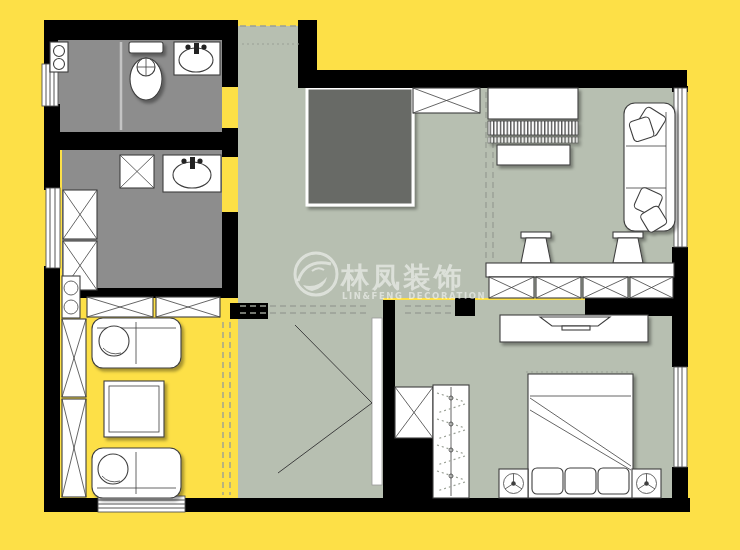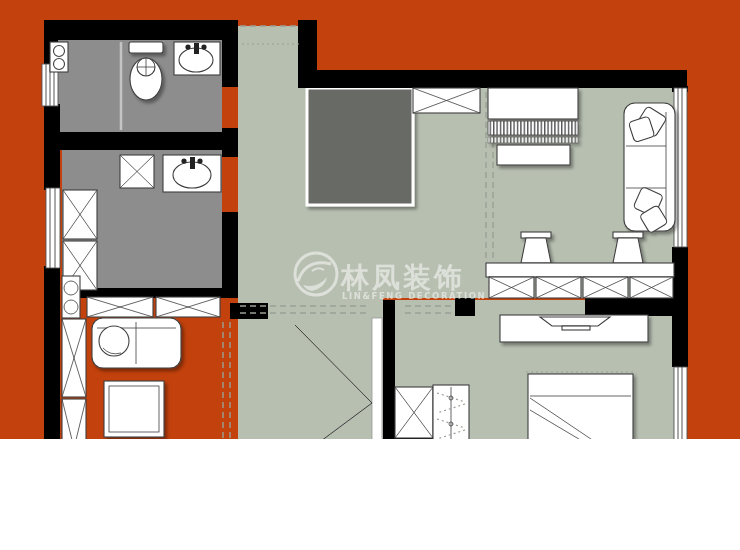--- a/index.html
+++ b/index.html
@@ -1,16 +1,16 @@
 <!DOCTYPE html>
 <html style="--wall: #000000; --floor_main: #b7bfb1; --floor_wet: #8d8d8d; --floor_dark: #686a66; --furniture_fill: #ffffff; --line: #3f3f3f; --dash: #9aa096; --watermark: rgba(255,255,255,0.55);"><head>
 <meta charset="utf-8">
 <style>
   html,body{margin:0;padding:0;background:#fff;}
-  .stage{width:740px;height:439px;position:relative;background:#c2410c;
+  .stage{width:740px;height:550px;position:relative;background:#fde047;
          font-family:"DejaVu Sans",sans-serif;}
   svg{display:block}
   .wall{fill:var(--wall);stroke:none}
   .floor-main{fill:var(--floor_main)}
   .floor-wet{fill:var(--floor_wet)}
   .floor-dark{fill:var(--floor_dark);stroke:#fff;stroke-width:3}
   .furn{fill:var(--furniture_fill);stroke:var(--line);stroke-width:1.1}
   .ln{stroke:var(--line);stroke-width:1;fill:none}
   .thin{stroke:var(--line);stroke-width:.8;fill:none}
   .win{fill:#fff;stroke:#555;stroke-width:.9}

